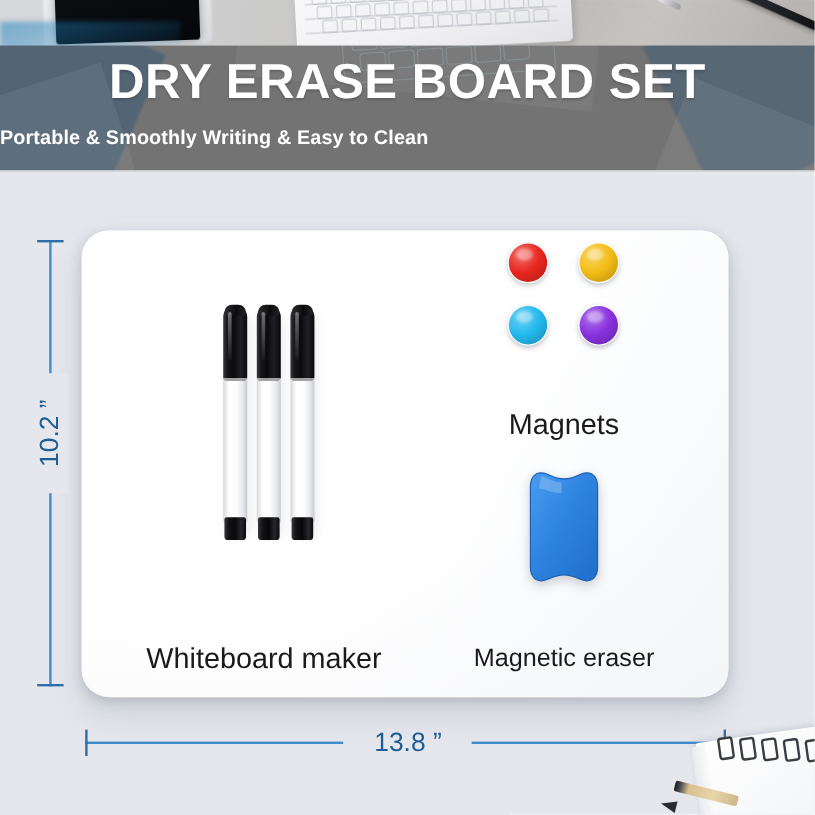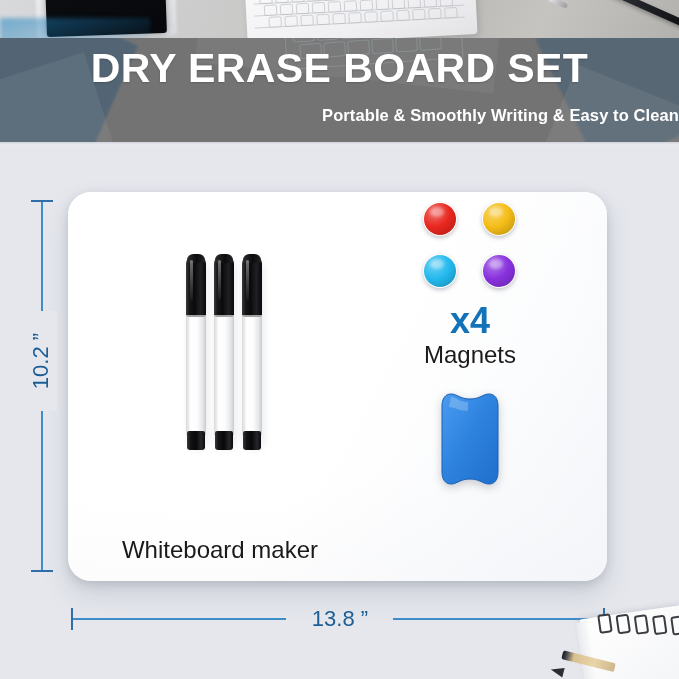--- a/index.html
+++ b/index.html
@@ -152,21 +152,21 @@
     font-weight: bold;
     letter-spacing: 0.4px;
     line-height: 1;
     text-shadow: 0 1px 2px rgba(0,0,0,.18);
     white-space: nowrap;
   }
   #banner-sub {
     position: absolute;
     left: 0; top: 68px;
     width: 679px;
-    text-align: right;
+    text-align: left;
     color: #ffffff;
     font-size: 16.5px;
     font-weight: bold;
     letter-spacing: 0.1px;
     white-space: nowrap;
   }
   #banner-underline {
     position: absolute;
     left: 0; top: 142px;
     width: 679px; height: 3px;
@@ -535,23 +535,23 @@
     </defs>
     <path d="M10,1 C16,1 19,6 29,6 C39,6 42,1 48,1
              C54,1 57,6 57,13 L57,79 C57,86 54,91 48,91
              C42,91 39,86 29,86 C19,86 16,91 10,91
              C4,91 1,86 1,79 L1,13 C1,6 4,1 10,1 Z" fill="url(#erG)" stroke="#1a5fb4" stroke-width="1"></path>
     <path d="M10,4 C15,4 18,9 27,9 L27,18 C18,18 13,14 8,14 Z" fill="rgba(255,255,255,.22)"></path>
   </svg>
 
   <div class="cap-label" id="label-marker">Whiteboard maker</div>
 
-  <div class="big-x" id="x4">x4</div>
   <div class="cap-label" id="label-magnets">Magnets</div>
 
+  <div class="cap-label" id="label-eraser">Magnetic eraser</div>
 
   <div class="dim-line-v"></div>
   <div class="dim-tick-v" style="top:200px;"></div>
   <div class="dim-tick-v" style="top:570px;"></div>
   <div id="dim-v-label">10.2 ”</div>
 
   <div class="dim-line-h" style="left:71px;  width:215px;"></div>
   <div class="dim-line-h" style="left:393px; width:212px;"></div>
   <div class="dim-tick-h" style="left:71px;"></div>
   <div class="dim-tick-h" style="left:603px;"></div>

